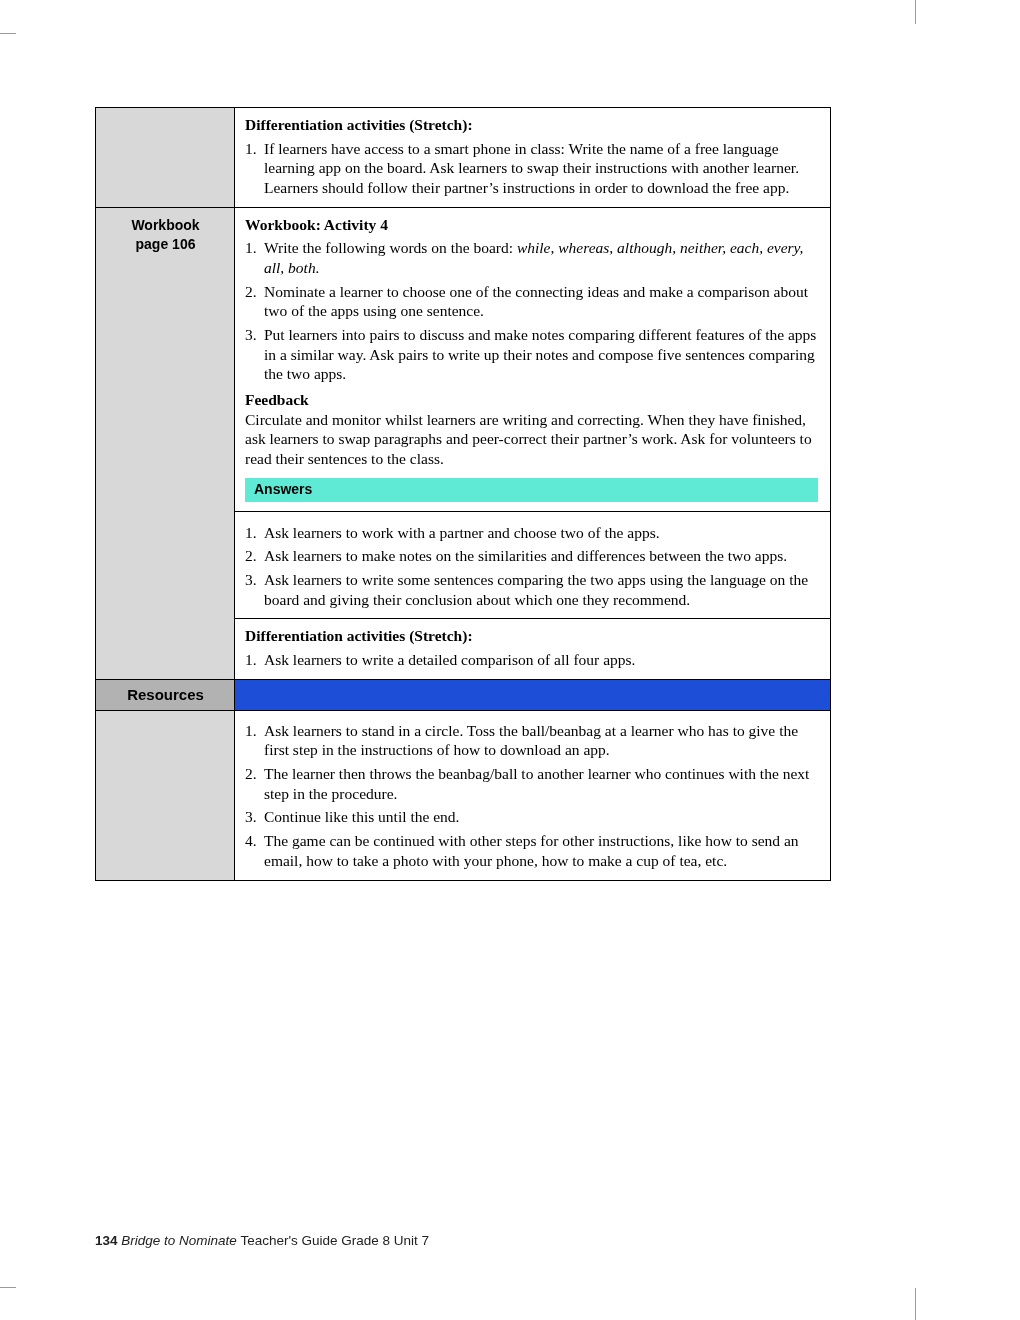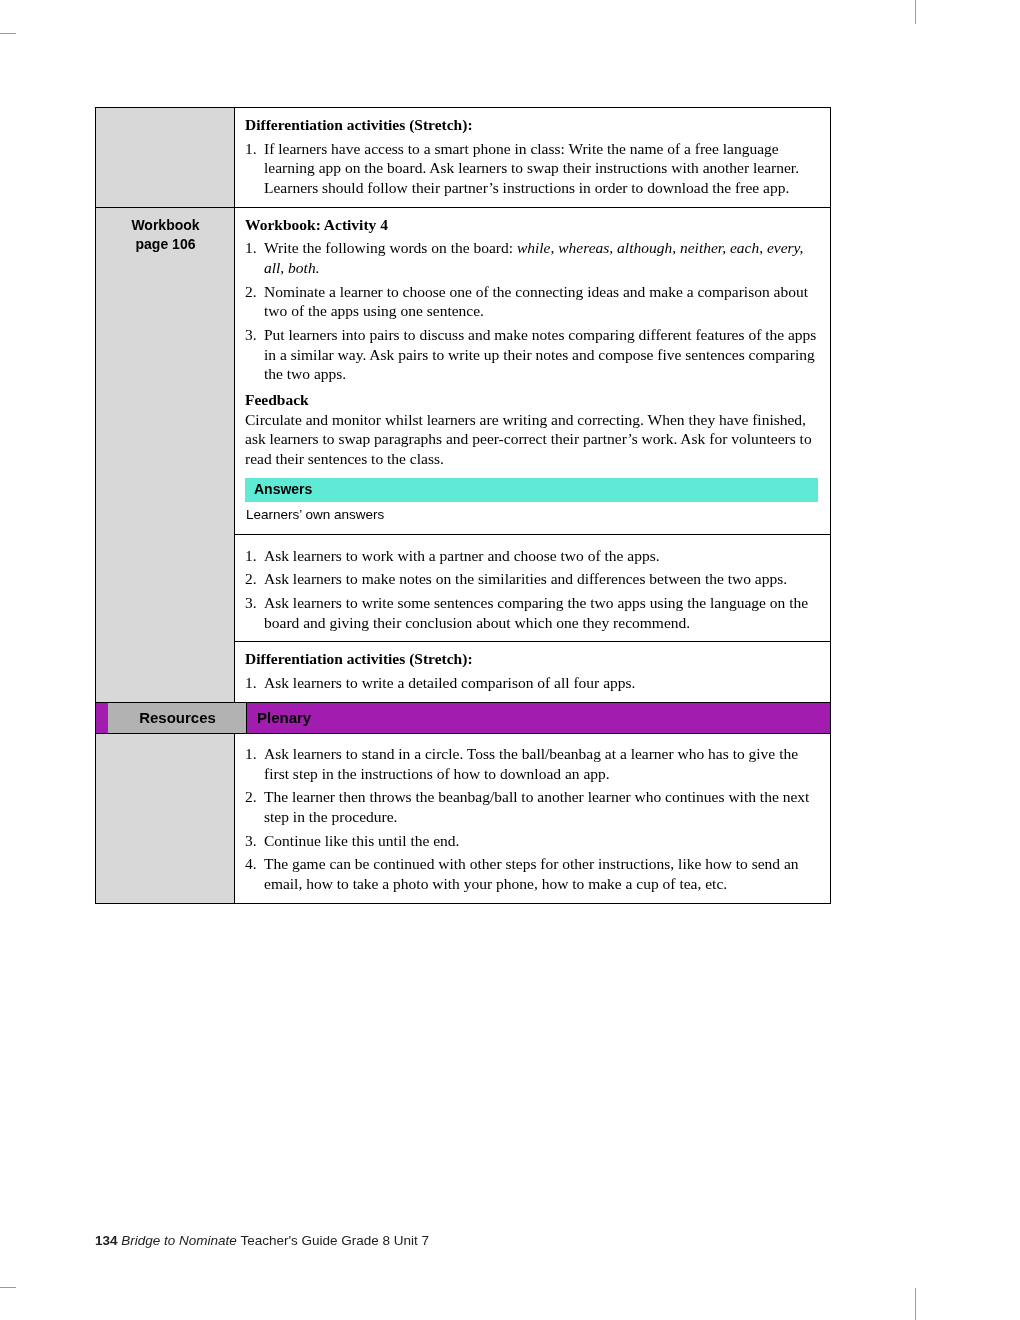--- a/index.html
+++ b/index.html
@@ -78,21 +78,21 @@
     font-weight: bold;
     font-size: 14px;
     padding: 3px 8px 3px 9px;
   }
   .answers-text {
     font-family: "Liberation Sans", sans-serif;
     font-size: 13.5px;
     padding: 4px 0 2px 1px;
   }
 
-  .header-row { background: #a21caf; padding-left: 12px; }
+  .header-row { background: #1d4ed8; }
   .header-row .cell-left {
     background: #b2b2b2;
     padding-top: 5px;
     padding-bottom: 5px;
     font-size: 15px;
   }
   .header-row .cell-hdr-right {
     flex: 1 1 auto;
     padding: 5px 10px;
     font-family: "Liberation Sans", sans-serif;
@@ -148,21 +148,20 @@
           <ol class="items">
             <li>
               <span>Write the following words on the board: </span><span class="ital">while, whereas, although, neither, each, every, all, both.</span>
             </li>
             <li>Nominate a learner to choose one of the connecting ideas and make a comparison about two of the apps using one sentence.</li>
             <li>Put learners into pairs to discuss and make notes comparing different features of the apps in a similar way. Ask pairs to write up their notes and compose five sentences comparing the two apps.</li>
           </ol>
           <div class="bold-line">Feedback</div>
           <div class="para">Circulate and monitor whilst learners are writing and correcting. When they have finished, ask learners to swap paragraphs and peer-correct their partner’s work. Ask for volunteers to read their sentences to the class.</div>
           <div class="answers-bar">Answers</div>
-          <div class="answers-text">Learners’ own answers</div>
         </div>
 
         <div class="subblock bt">
           <ol class="items">
             <li>Ask learners to work with a partner and choose two of the apps.</li>
             <li>Ask learners to make notes on the similarities and differences between the two apps.</li>
             <li>Ask learners to write some sentences comparing the two apps using the language on the board and giving their conclusion about which one they recommend.</li>
           </ol>
         </div>
 
@@ -171,21 +170,20 @@
           <ol class="items">
             <li>Ask learners to write a detailed comparison of all four apps.</li>
           </ol>
         </div>
 
       </div>
     </div>
 
     <div class="row bt header-row">
       <div class="cell-left">Resources</div>
-      <div class="cell-hdr-right">Plenary</div>
     </div>
 
     <div class="row bt">
       <div class="cell-left"></div>
       <div class="cell-right">
         <ol class="items" style="margin-top:-1px;">
           <li>Ask learners to stand in a circle. Toss the ball/beanbag at a learner who has to give the first step in the instructions of how to download an app.</li>
           <li>The learner then throws the beanbag/ball to another learner who continues with the next step in the procedure.</li>
           <li>Continue like this until the end.</li>
           <li>The game can be continued with other steps for other instructions, like how to send an email, how to take a photo with your phone, how to make a cup of tea, etc.</li>

